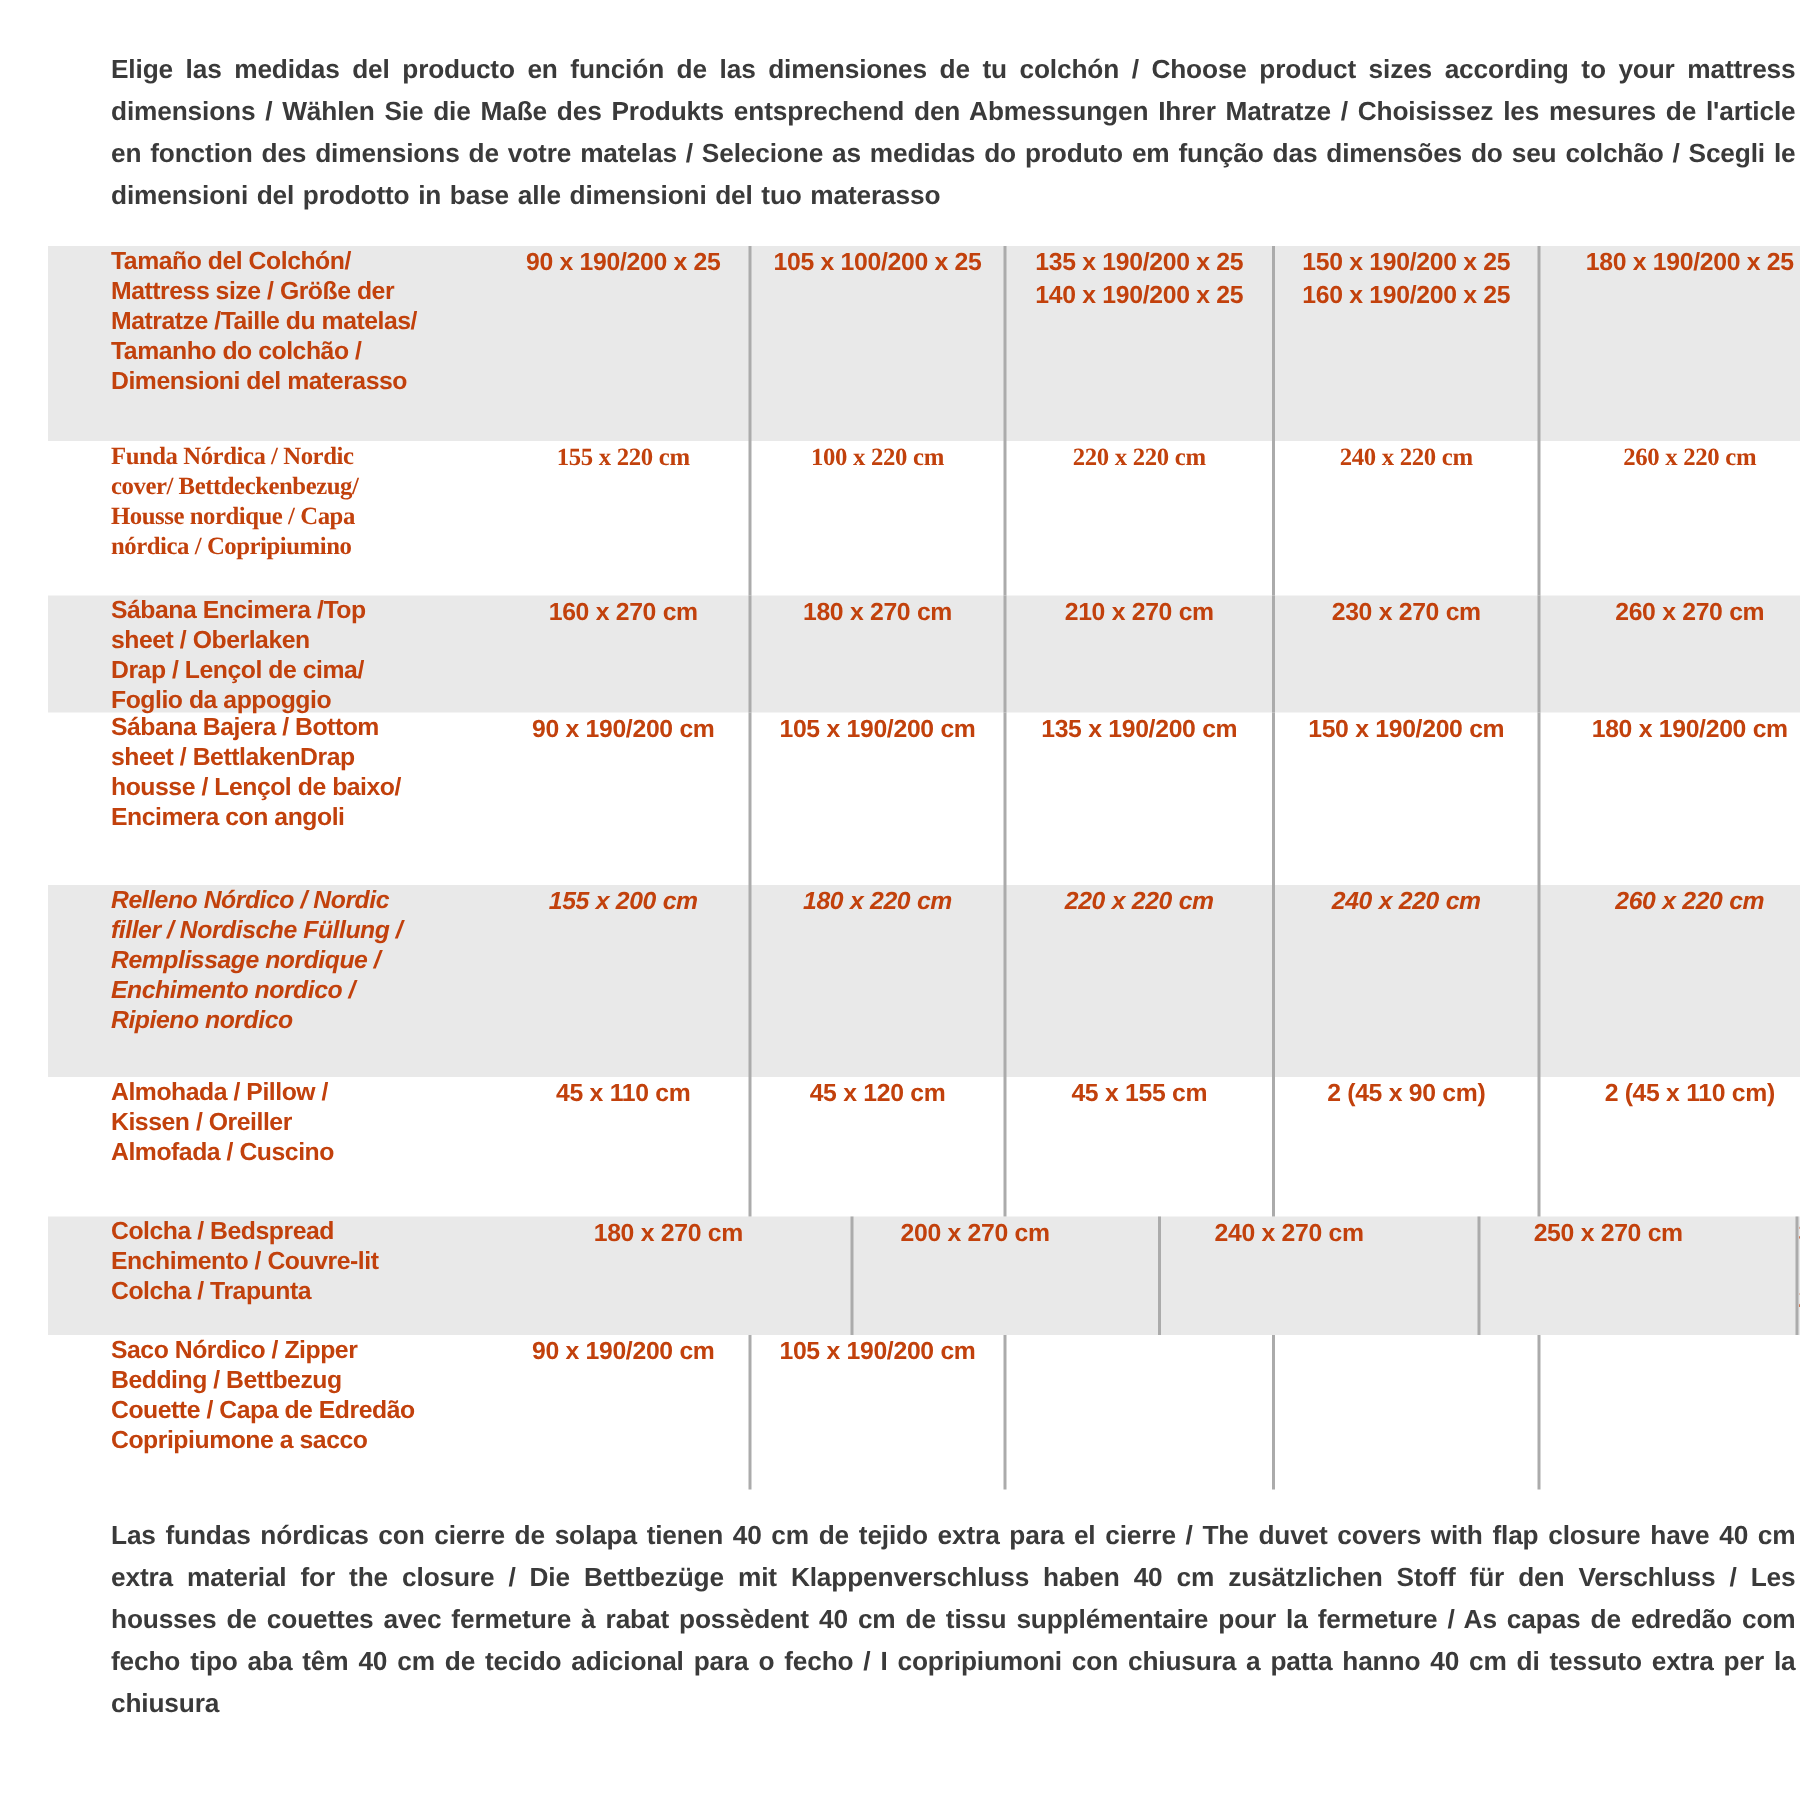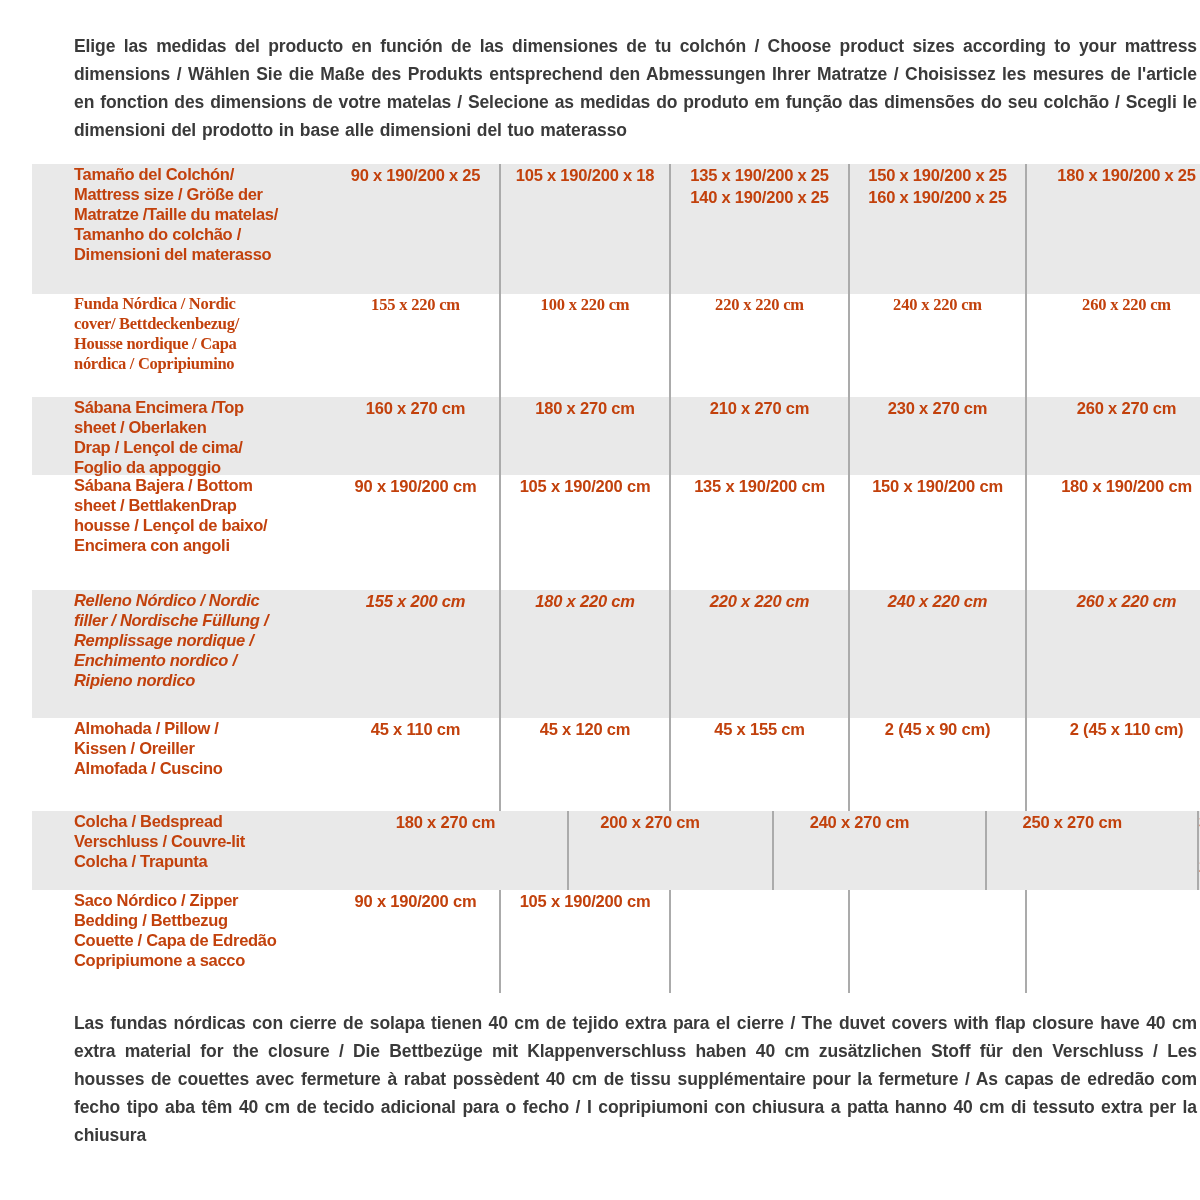--- a/index.html
+++ b/index.html
@@ -86,21 +86,21 @@
           <div>Tamaño del Colchón/</div>
           <div>Mattress size / Größe der</div>
           <div>Matratze /Taille du matelas/</div>
           <div>Tamanho do colchão /</div>
           <div>Dimensioni del materasso</div>
         </div>
         <div class="cell value c1">
           <div>90 x 190/200 x 25</div>
         </div>
         <div class="cell value c2">
-          <div>105 x 190/200 x 18</div>
+          <div>105 x 100/200 x 25</div>
         </div>
         <div class="cell value c3">
           <div>135 x 190/200 x 25</div>
           <div>140 x 190/200 x 25</div>
         </div>
         <div class="cell value c4">
           <div>150 x 190/200 x 25</div>
           <div>160 x 190/200 x 25</div>
         </div>
         <div class="cell value c5">
@@ -218,21 +218,21 @@
         <div class="cell value c4">
           <div>2 (45 x 90 cm)</div>
         </div>
         <div class="cell value c5">
           <div>2 (45 x 110 cm)</div>
         </div>
       </div>
       <div class="row shaded">
         <div class="cell label">
           <div>Colcha / Bedspread</div>
-          <div>Verschluss / Couvre-lit</div>
+          <div>Enchimento / Couvre-lit</div>
           <div>Colcha / Trapunta</div>
         </div>
         <div class="cell value c1">
           <div>180 x 270 cm</div>
         </div>
         <div class="cell value c2">
           <div>200 x 270 cm</div>
         </div>
         <div class="cell value c3">
           <div>240 x 270 cm</div>

